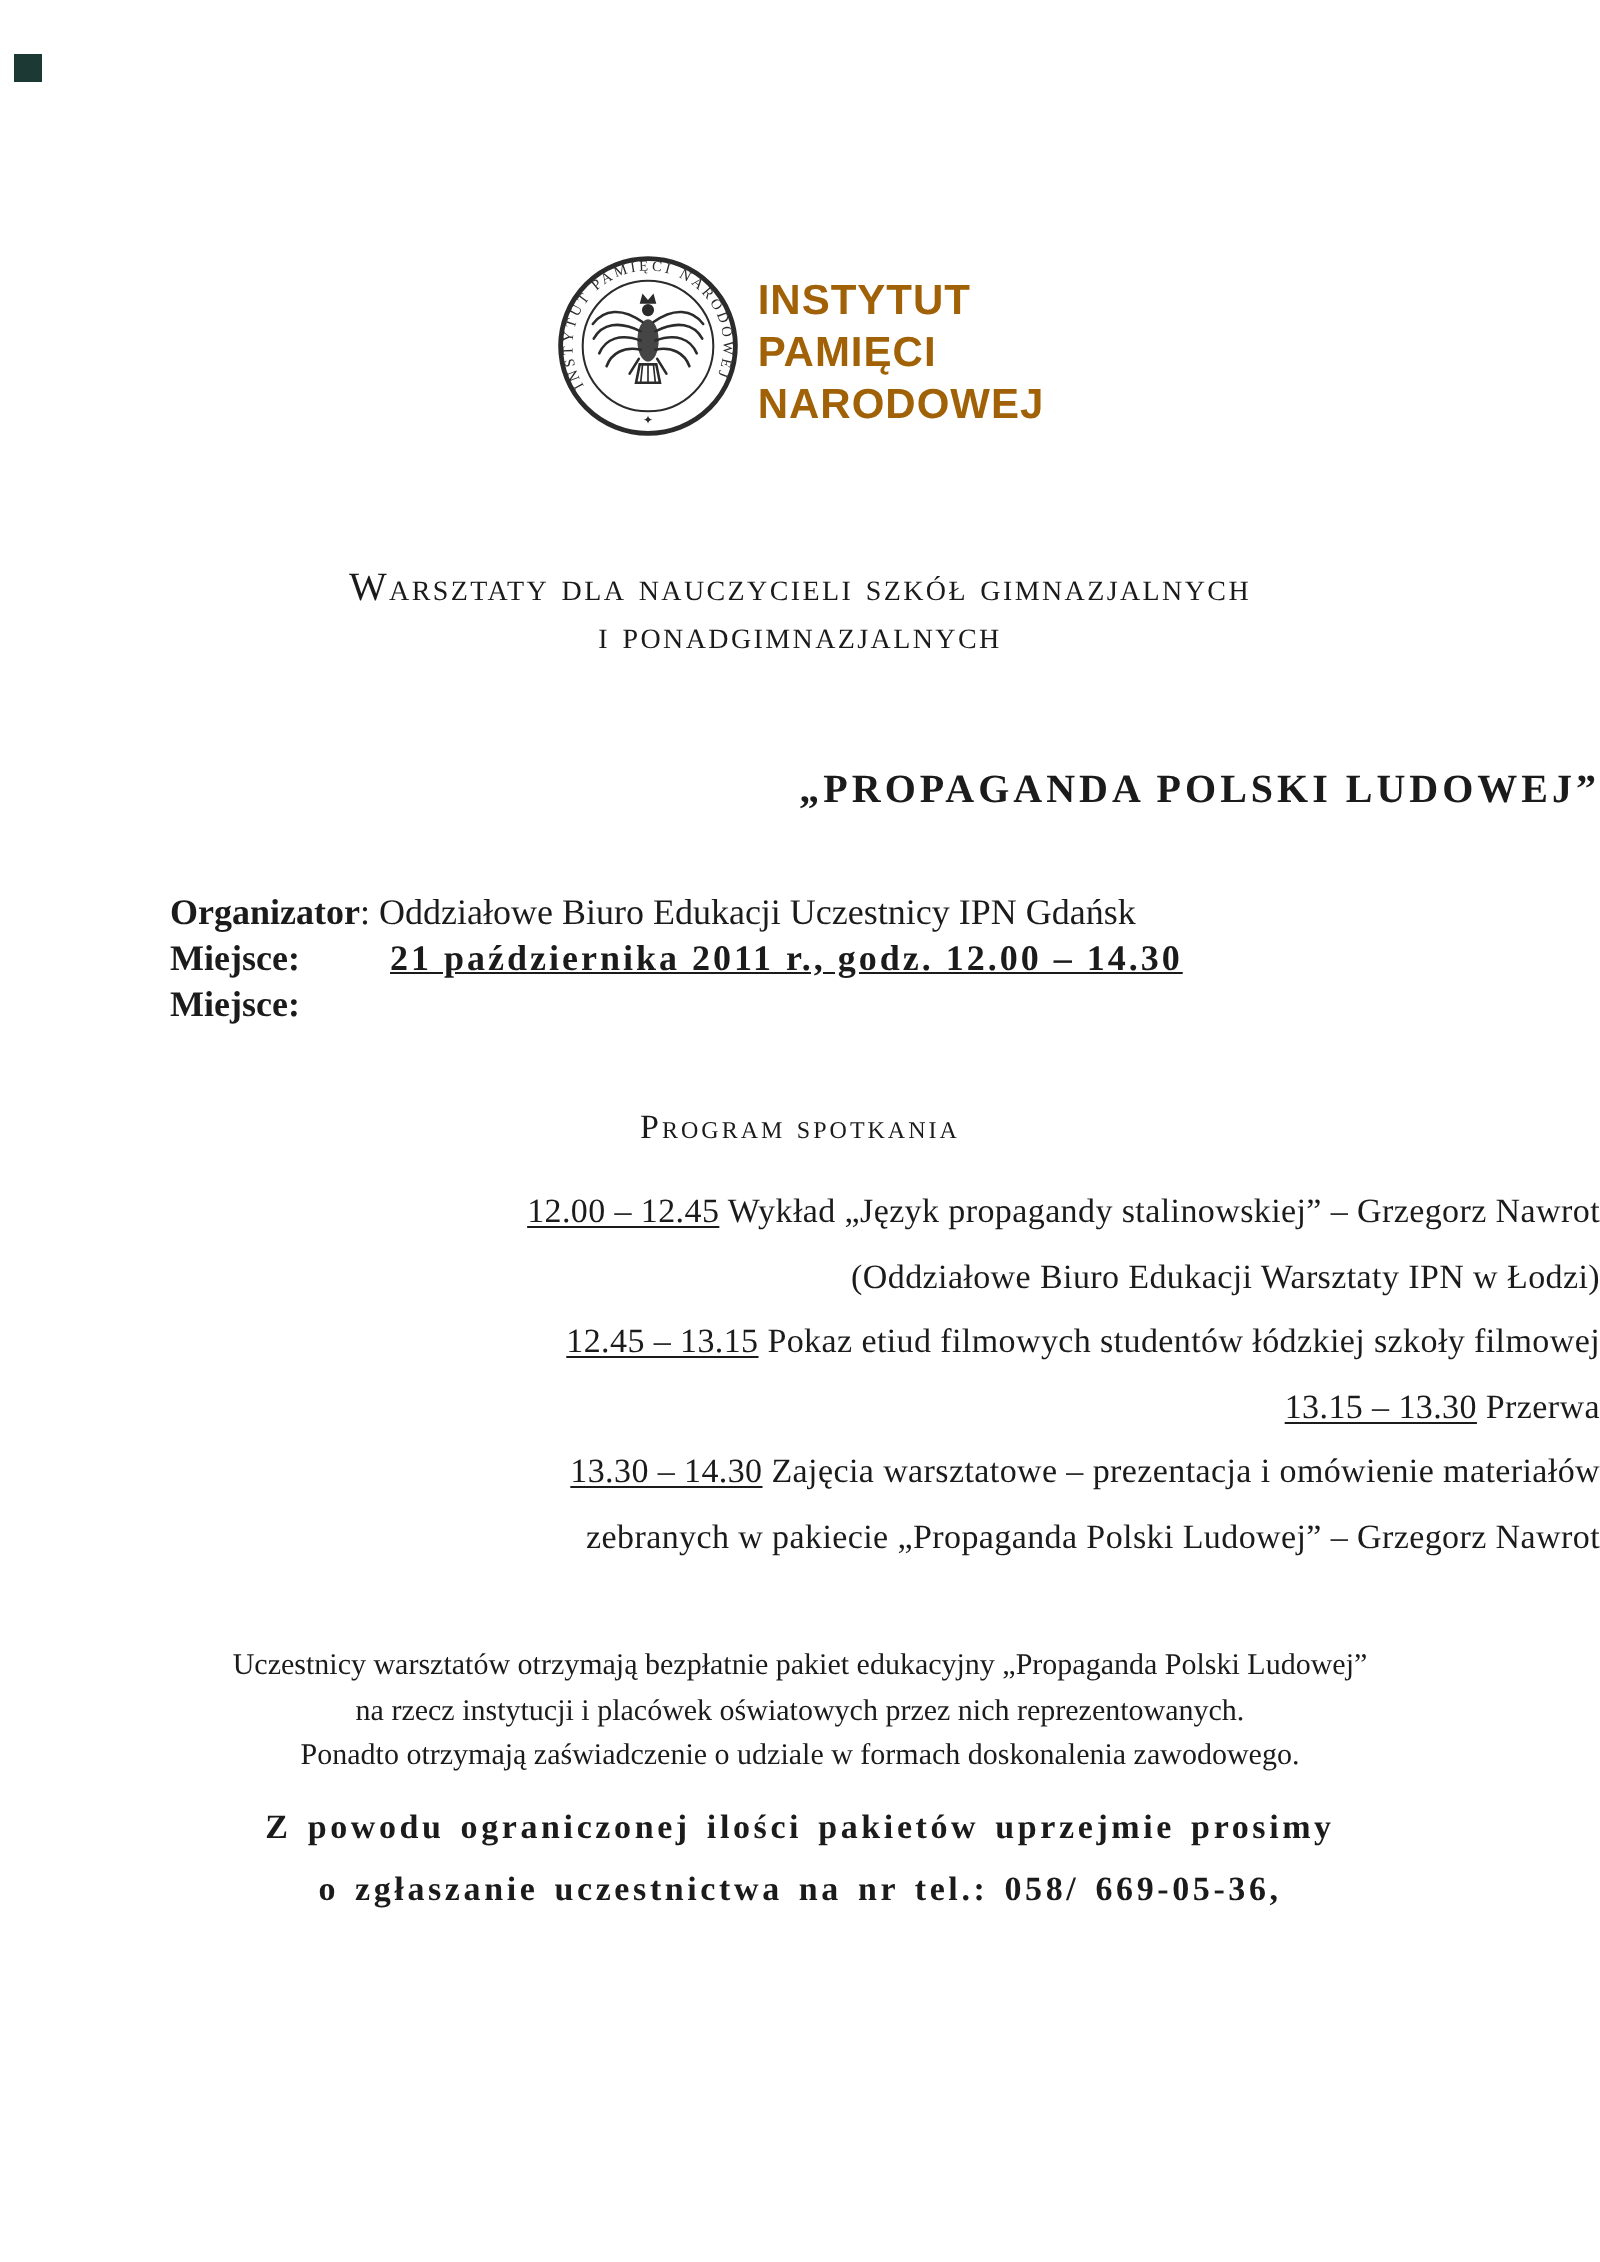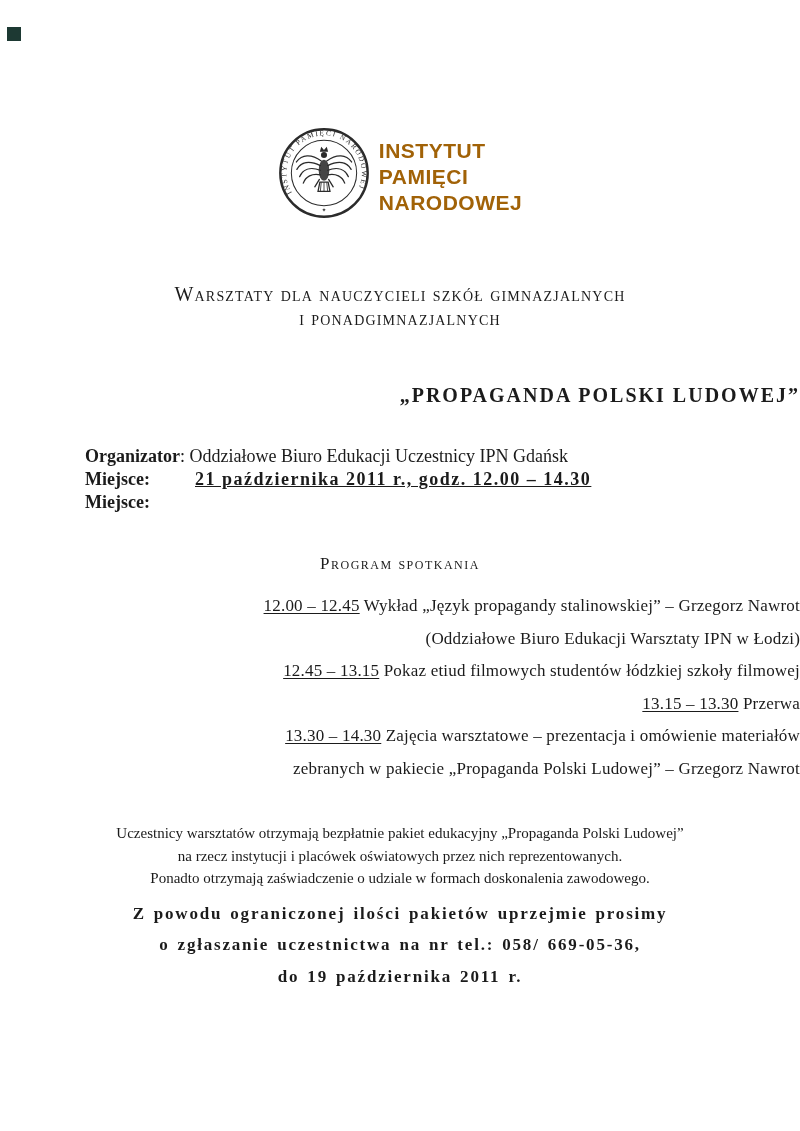--- a/index.html
+++ b/index.html
@@ -141,14 +141,13 @@
 
 <div class="note">
   <div>Uczestnicy warsztatów otrzymają bezpłatnie pakiet edukacyjny „Propaganda Polski Ludowej”</div>
   <div>na rzecz instytucji i placówek oświatowych przez nich reprezentowanych.</div>
   <div>Ponadto otrzymają zaświadczenie o udziale w formach doskonalenia zawodowego.</div>
 </div>
 
 <div class="signup">
   <div>Z powodu ograniczonej ilości pakietów uprzejmie prosimy</div>
   <div>o zgłaszanie uczestnictwa na nr tel.: 058/ 669-05-36,</div>
-  <div>do 19 października 2011 r.</div>
 </div>
 
 </body></html>

